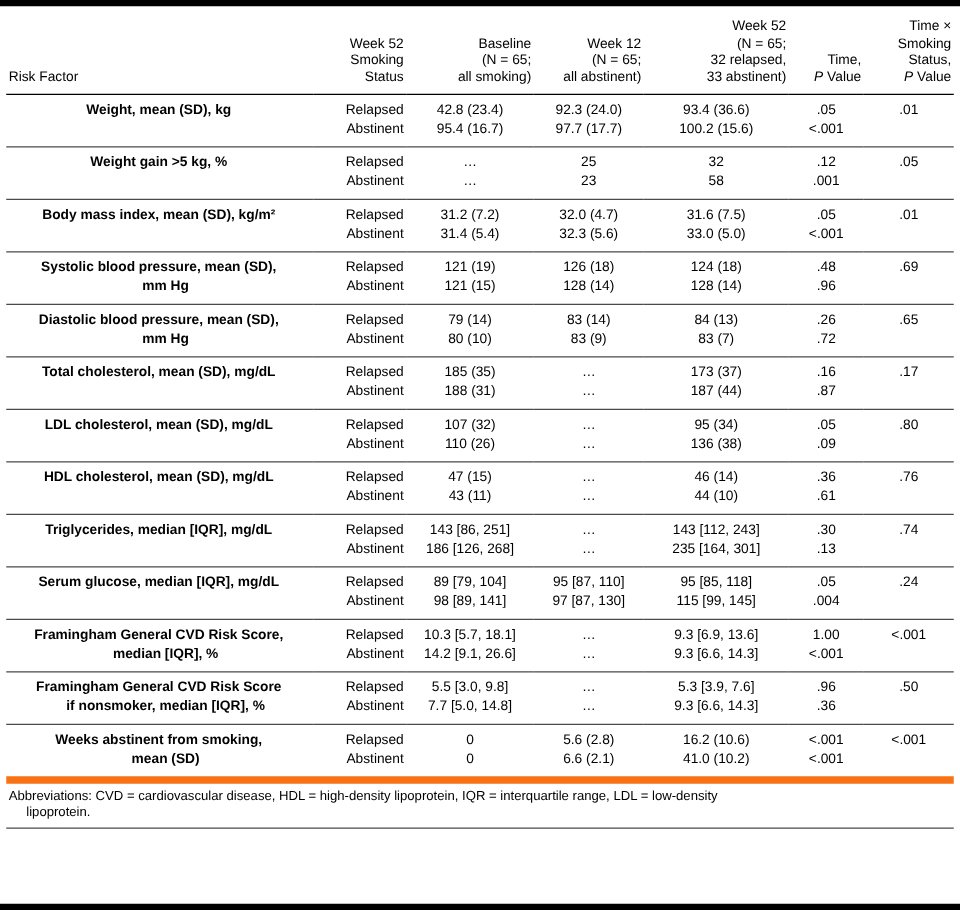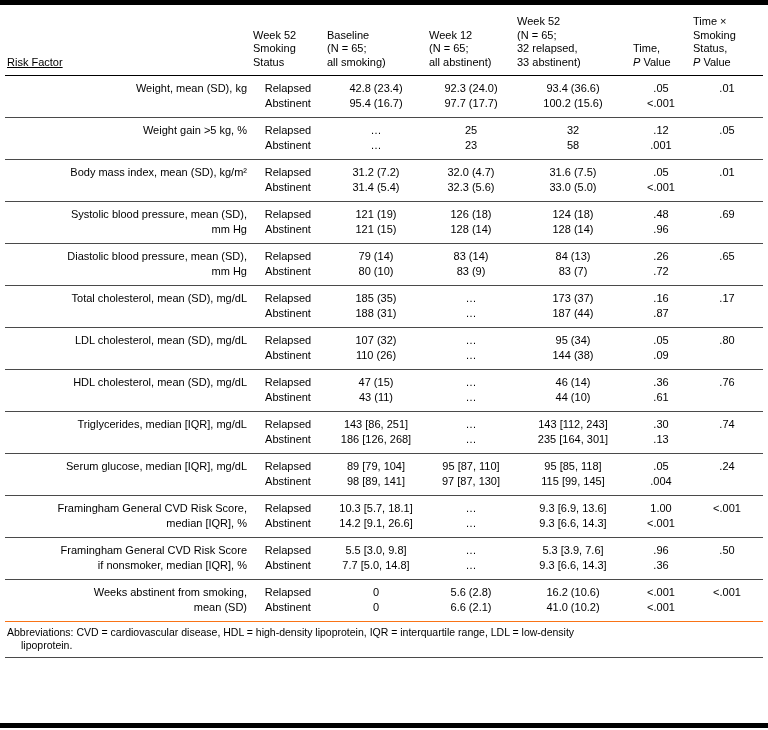--- a/index.html
+++ b/index.html
@@ -37,44 +37,45 @@
   col.c-baseline { width: 102px; }
   col.c-week12   { width: 88px;  }
   col.c-week52   { width: 116px; }
   col.c-timep    { width: 60px;  }
   col.c-interp   { width: 72px;  }
   thead th {
     font-weight: normal;
     font-size: 11px;
     line-height: 13.5px;
     vertical-align: bottom;
-    text-align: left;
+    text-align: right;
     white-space: pre-line;
     padding: 10px 2px 6px 2px;
     border-bottom: 1px solid #000;
   }
-  thead th.h-left { text-align: left; padding-left: 2px; text-decoration: underline; }
+  thead th.h-left { text-align: left; padding-left: 2px; }
   tbody td {
     font-size: 11px;
     line-height: 15px;
     vertical-align: top;
     text-align: center;
     padding: 0 2px;
   }
   tr.g-first td { border-top: 1px solid #4a4a4a; padding-top: 5px; }
   tr.g-last  td { padding-bottom: 6px; }
   td.factor {
-    text-align: right;
+    text-align: center;
     white-space: pre-line;
     padding-left: 13px;
     text-indent: -11px;
     padding-right: 4px;
-  }
-  td.status { text-align: center; padding-left: 2px; }
-  .footnotes { border-top: 1px solid #f97316; }
+    font-weight: bold;
+  }
+  td.status { text-align: right; padding-left: 2px; }
+  .footnotes { border-top: 6px solid #f97316; }
   .fn {
     font-size: 10.5px;
     line-height: 13px;
     padding: 4px 2px;
   }
   .fn-abbrev {
     white-space: pre-line;
     padding-left: 16px;
     text-indent: -14px;
     border-bottom: 1px solid #4a4a4a;
@@ -229,21 +230,21 @@
           <td class="num">107 (32)</td>
           <td class="num">…</td>
           <td class="num">95 (34)</td>
           <td class="pval">.05</td>
           <td class="pval" rowspan="2">.80</td>
         </tr>
         <tr class="g-last">
           <td class="status">Abstinent</td>
           <td class="num">110 (26)</td>
           <td class="num">…</td>
-          <td class="num">144 (38)</td>
+          <td class="num">136 (38)</td>
           <td class="pval">.09</td>
         </tr>
         <tr class="g-first">
           <td class="factor" rowspan="2">HDL cholesterol, mean (SD), mg/dL</td>
           <td class="status">Relapsed</td>
           <td class="num">47 (15)</td>
           <td class="num">…</td>
           <td class="num">46 (14)</td>
           <td class="pval">.36</td>
           <td class="pval" rowspan="2">.76</td>

